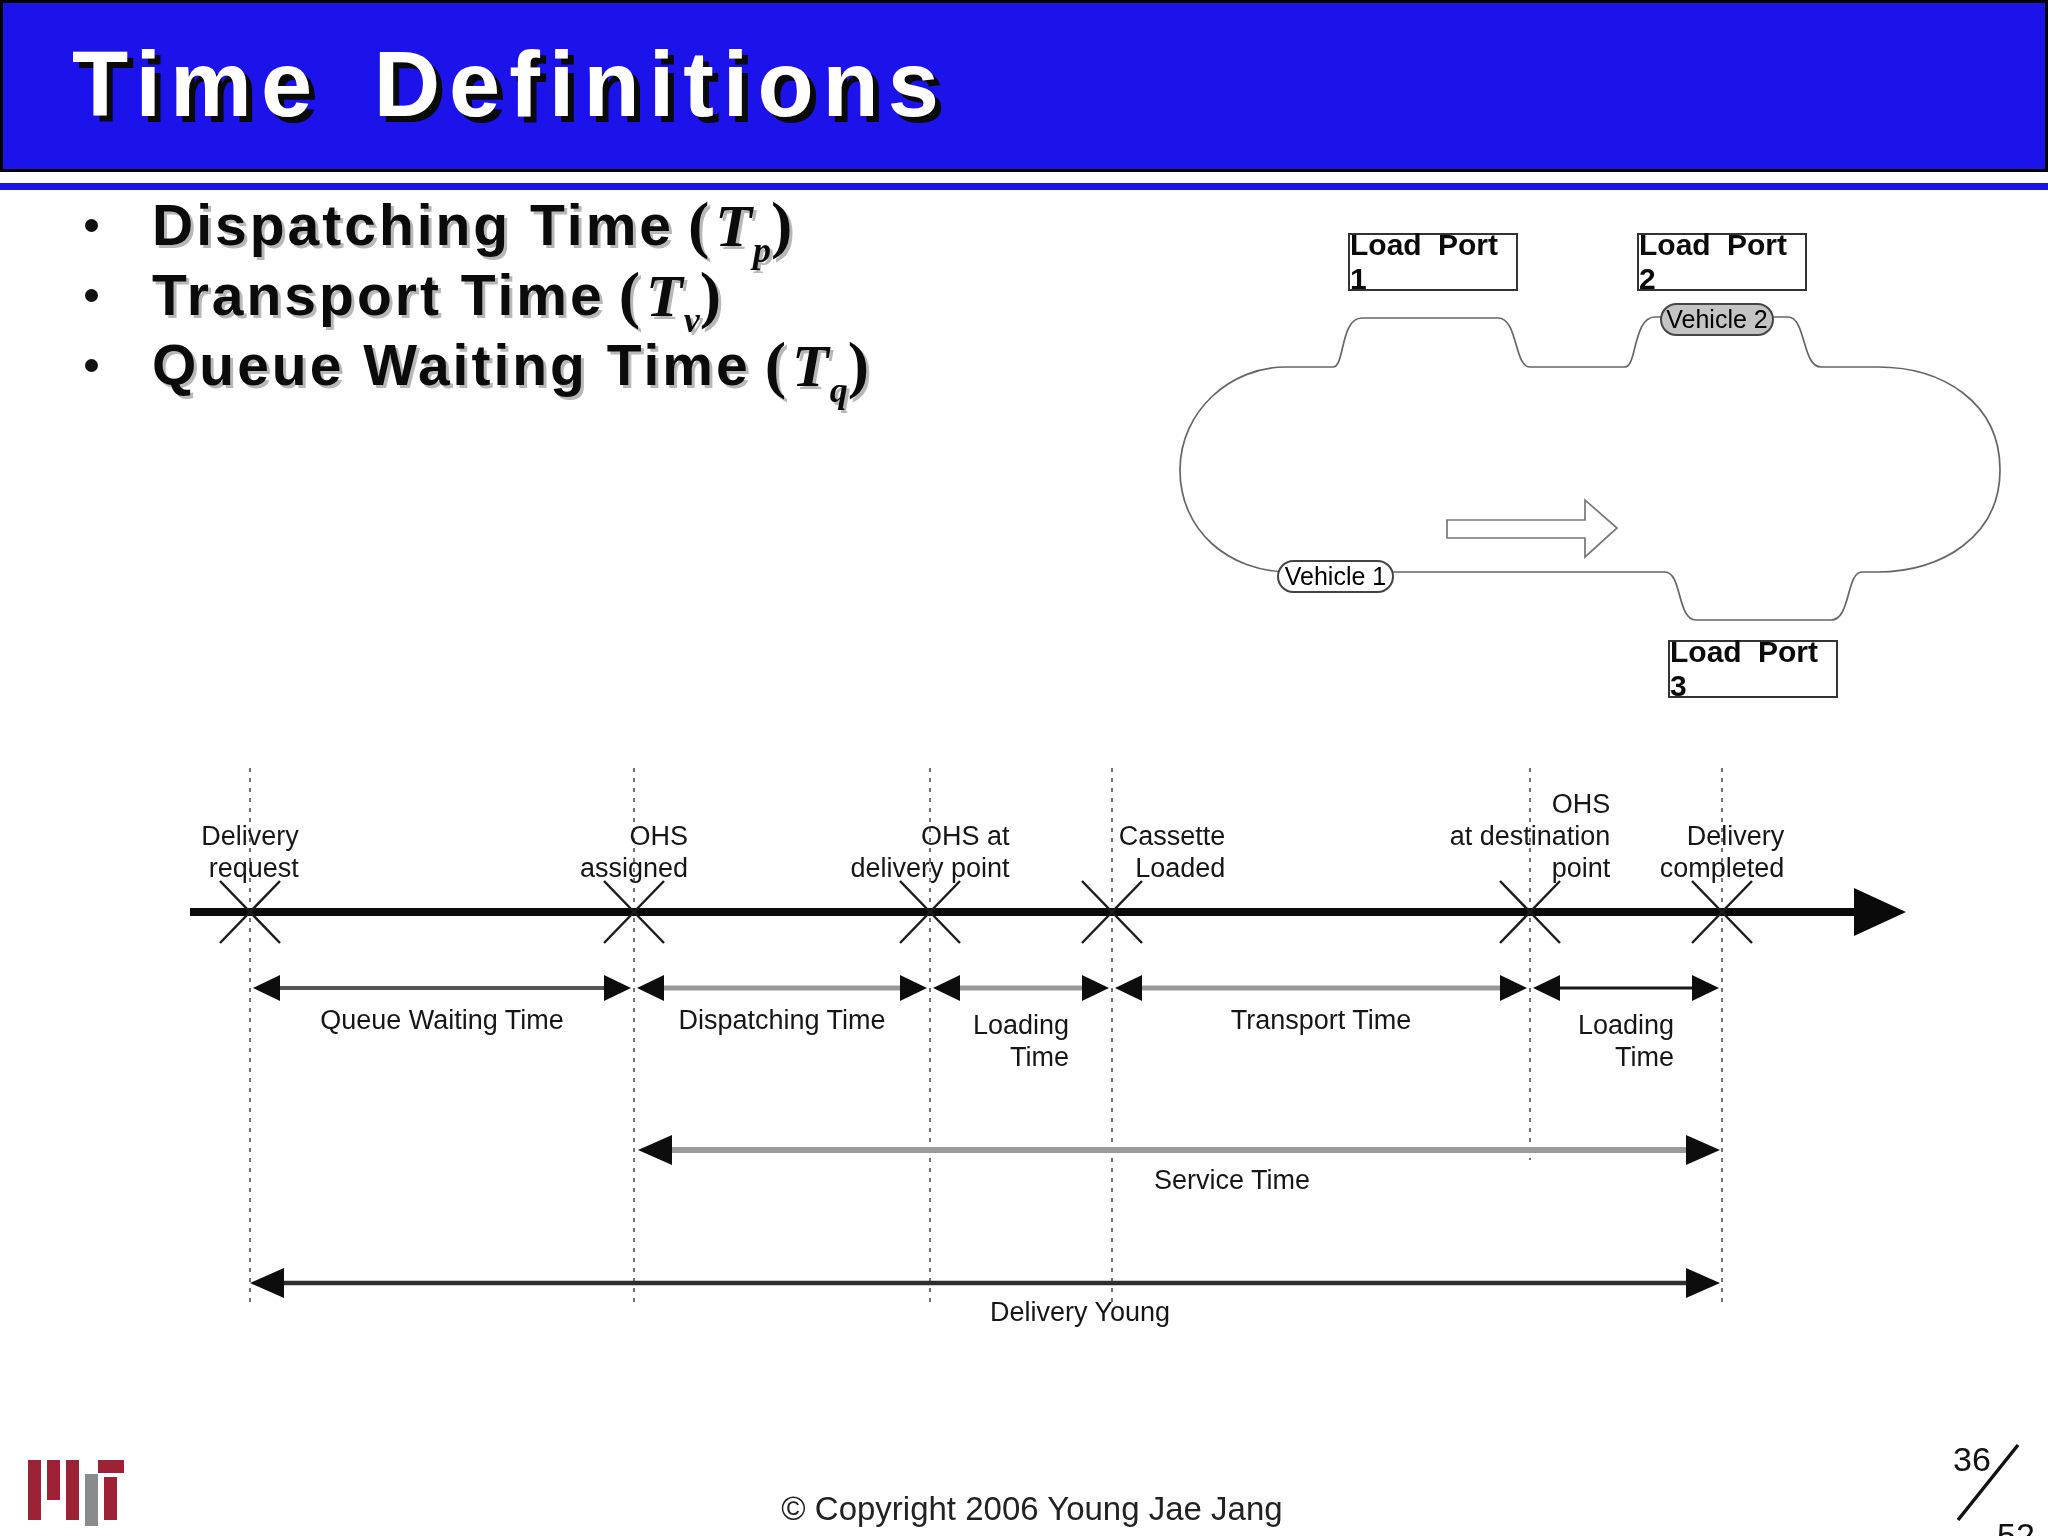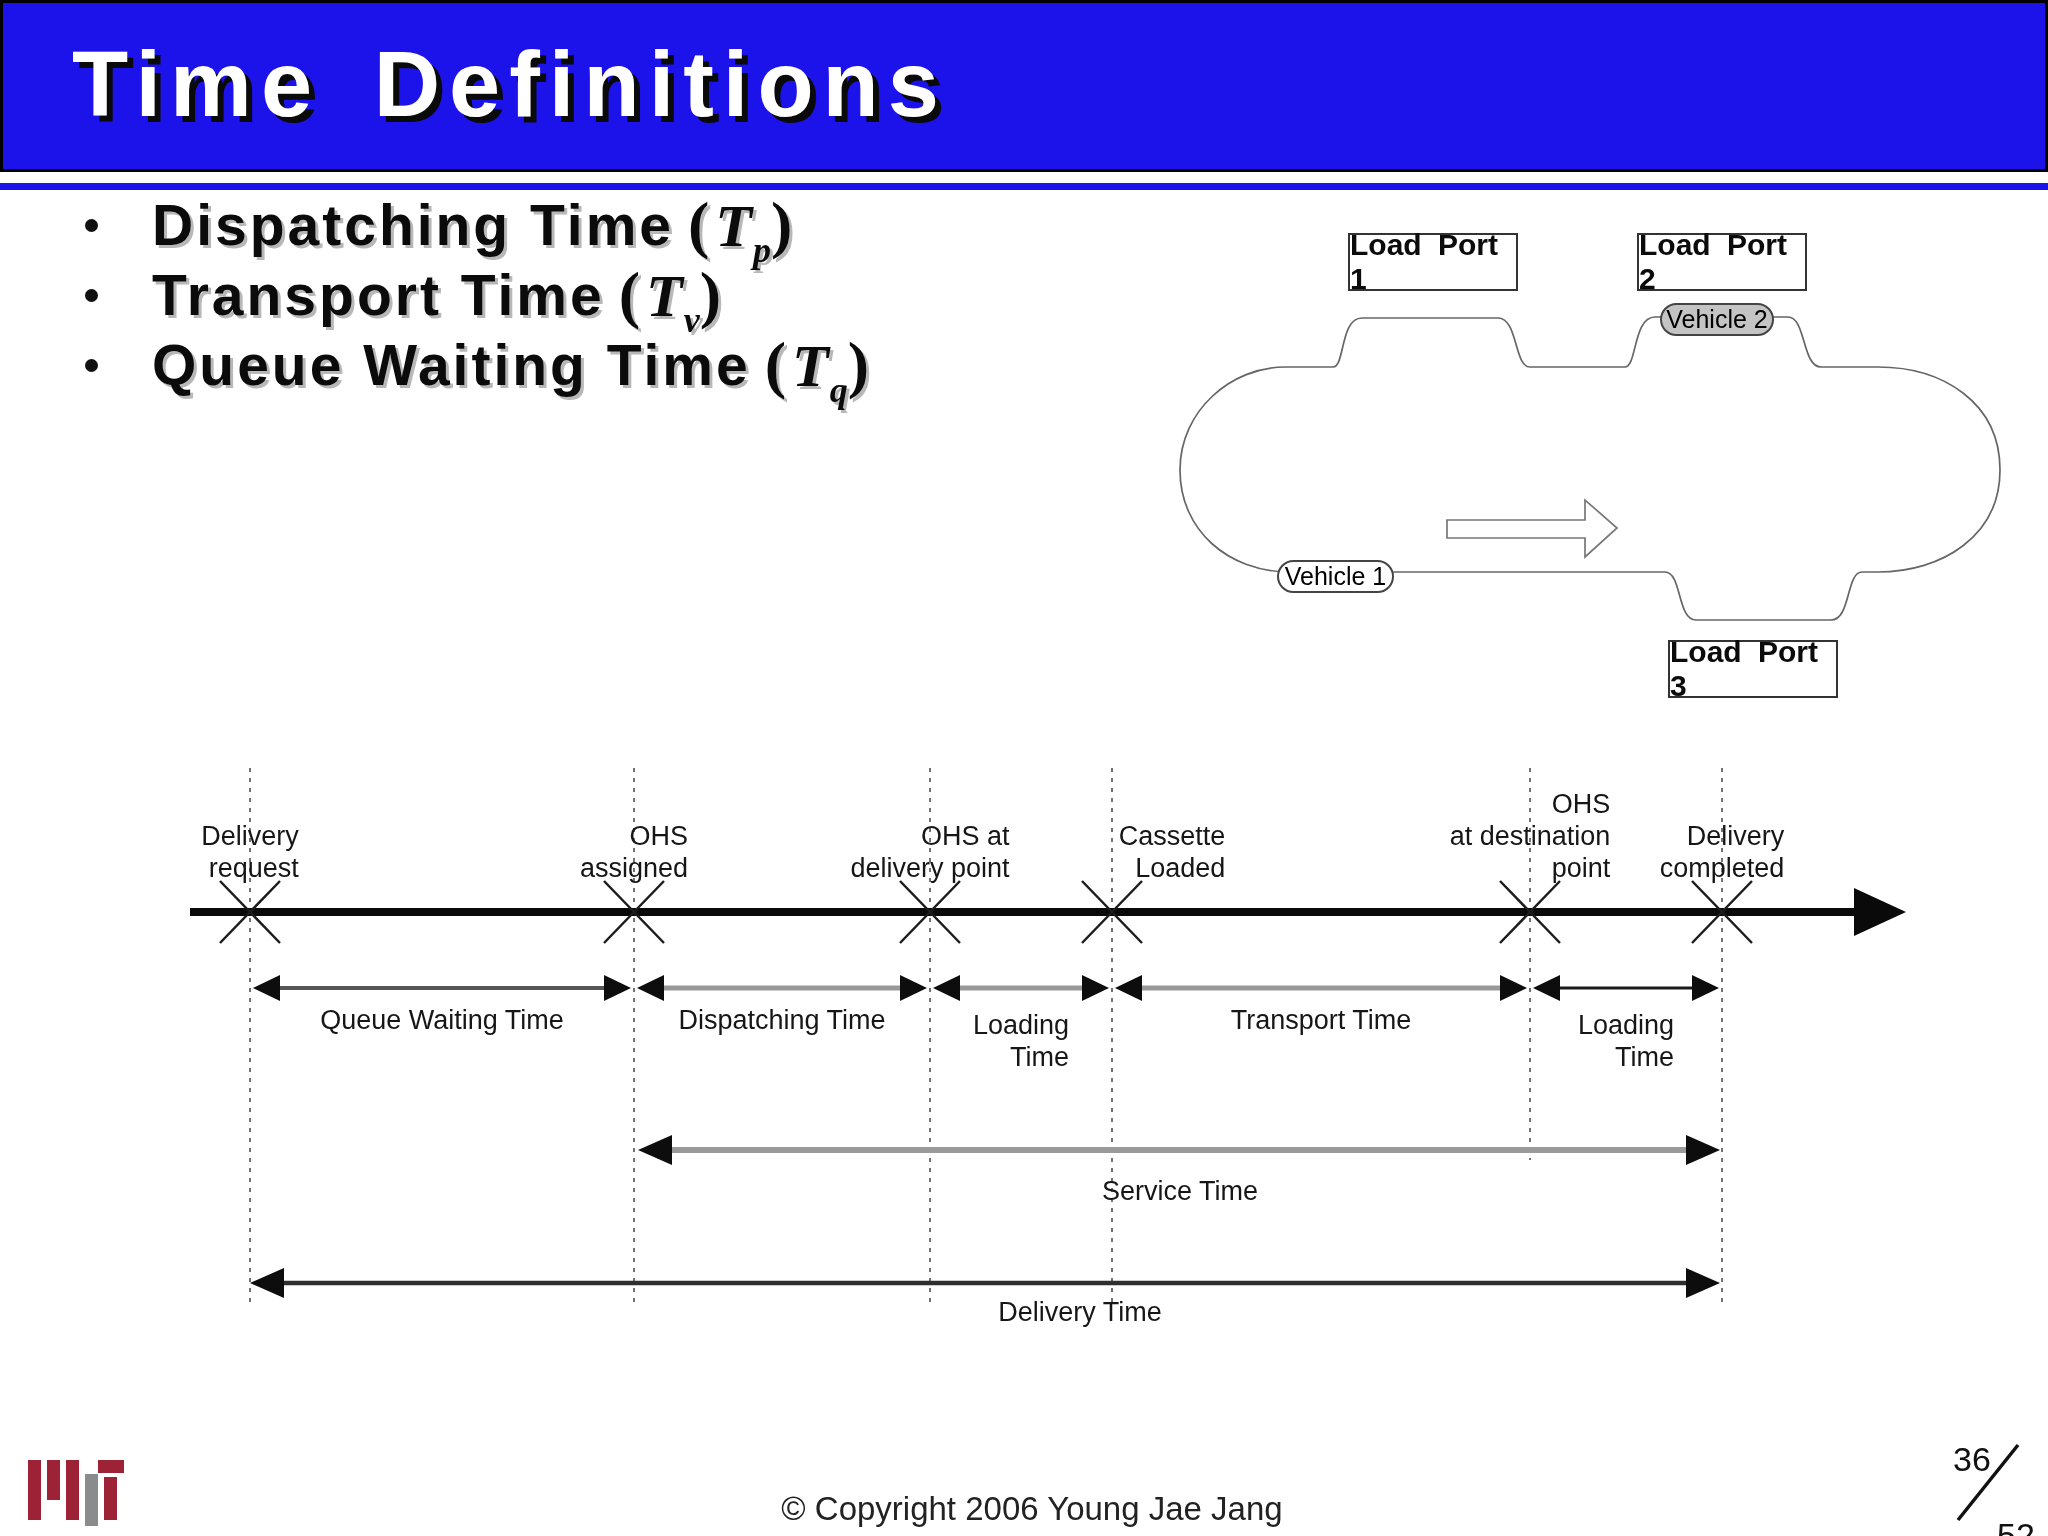--- a/index.html
+++ b/index.html
@@ -166,22 +166,22 @@
 completed</div>
 
   <div class="tl-label iv-label" style="left:442px;top:1005px;">Queue Waiting Time</div>
   <div class="tl-label iv-label" style="left:782px;top:1005px;">Dispatching Time</div>
   <div class="tl-label iv-label" style="left:1021px;top:1010px;">Loading
 Time</div>
   <div class="tl-label iv-label" style="left:1321px;top:1005px;">Transport Time</div>
   <div class="tl-label iv-label" style="left:1626px;top:1010px;">Loading
 Time</div>
 
-  <div class="tl-label iv-label" style="left:1180px;top:1165px;margin-top:11px;">Service Time</div>
-  <div class="tl-label iv-label" style="left:1080px;top:1297px;">Delivery Time</div>
+  <div class="tl-label iv-label" style="left:1232px;top:1165px;">Service Time</div>
+  <div class="tl-label iv-label" style="left:1080px;top:1297px;">Delivery Young</div>
 
   <div class="mit-logo">
     <div class="mit-bar" style="left:0;top:0;width:13px;height:60px;background:#9d2235;"></div>
     <div class="mit-bar" style="left:19px;top:0;width:13px;height:40px;background:#9d2235;"></div>
     <div class="mit-bar" style="left:38px;top:0;width:13px;height:60px;background:#9d2235;"></div>
     <div class="mit-bar" style="left:57px;top:14px;width:13px;height:52px;background:#8a8b8c;"></div>
     <div class="mit-bar" style="left:70px;top:0;width:26px;height:13px;background:#9d2235;"></div>
     <div class="mit-bar" style="left:76px;top:17px;width:13px;height:43px;background:#9d2235;"></div>
   </div>
   <div class="copyright">© Copyright 2006 Young Jae Jang</div>

